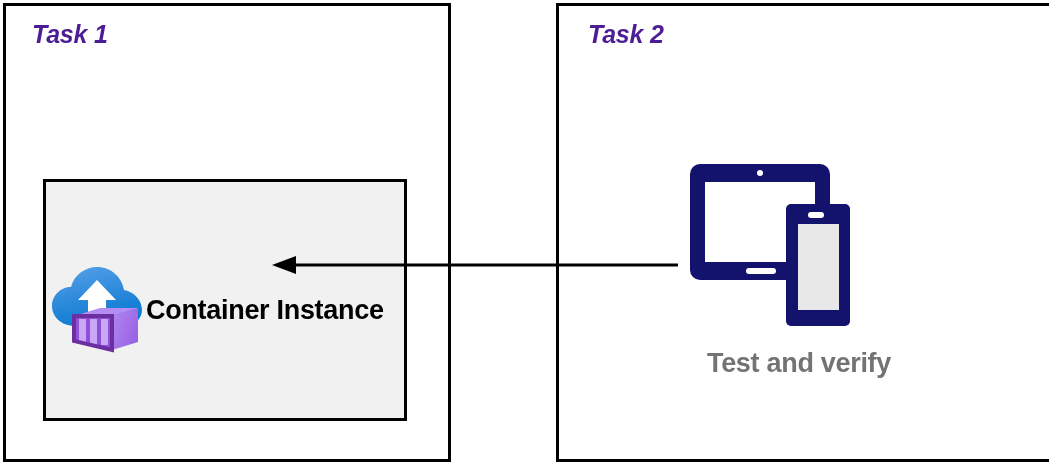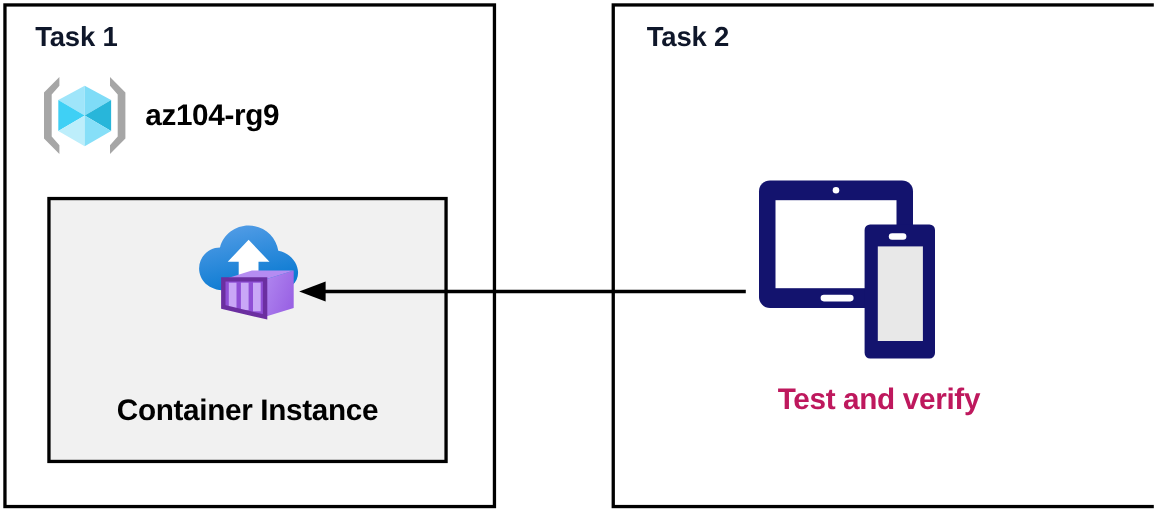--- a/index.html
+++ b/index.html
@@ -25,23 +25,24 @@
     border: 3px solid #000000;
     background: #ffffff;
   }
   #panel-task1 { left: 3px;   top: 3px; width: 448px; height: 459px; }
   #panel-task2 { left: 556px; top: 3px; width: 542px; height: 459px; }
 
   .panel-title {
     position: absolute;
     font-size: 25px;
     font-weight: bold;
-    color: #0f172a;
+    color: #4c1d95;
     letter-spacing: -0.2px;
     white-space: nowrap;
+    font-style: italic;
   }
   #panel-task1 .panel-title { left: 26px; top: 14px; }
   #panel-task2 .panel-title { left: 29px; top: 14px; }
 
   
   #rg-row {
     position: absolute;
     left: 30px;
     top: 58px;
     display: flex;
@@ -61,23 +62,22 @@
   #resource-box {
     position: absolute;
     left: 37px;
     top: 173px;
     width: 364px;
     height: 242px;
     box-sizing: border-box;
     border: 3px solid #000000;
     background: #f1f1f1;
     display: flex;
-    flex-direction: column;
+    flex-direction: row;
     align-items: center;
-    gap: 44px;
   }
   #aci-icon { width: 100px; height: 92px; margin-top: 20px; display: block; }
   #aci-label {
     margin-top: 20px;
     font-size: 27px;
     font-weight: bold;
     color: #000000;
     letter-spacing: -0.3px;
     white-space: nowrap;
   }
@@ -92,21 +92,21 @@
     display: block;
   }
   #verify-label {
     position: absolute;
     left: 556px;
     top: 348px;
     width: 486px;
     text-align: center;
     font-size: 27px;
     font-weight: bold;
-    color: #be185d;
+    color: #737373;
     letter-spacing: -0.3px;
   }
 
   
   #connector {
     position: absolute;
     left: 270px;
     top: 250px;
     width: 410px;
     height: 30px;
@@ -116,43 +116,20 @@
 </style>
 </head>
 <body>
 
 <div id="canvas">
 
   
   <div class="panel" id="panel-task1">
     <div class="panel-title">Task 1</div>
 
-    <div id="rg-row">
-      <span id="rg-icon-wrap">
-        <svg id="rg-icon" viewBox="0 0 82 82" xmlns="http://www.w3.org/2000/svg">
-
-          <path d="M18 6 L4 20 L4 62 L18 76 L18 68 L11 60 L11 22 L18 14 Z" fill="#a6a6a6"></path>
-
-          <path d="M64 6 L78 20 L78 62 L64 76 L64 68 L71 60 L71 22 L64 14 Z" fill="#a6a6a6"></path>
-
-          <path d="M41 14 L17 27 L41 41 Z" fill="#9fe5fa"></path>
-
-          <path d="M41 14 L65 27 L41 41 Z" fill="#7fdcf7"></path>
-
-          <path d="M17 27 L17 55 L41 41 Z" fill="#3fd0f5"></path>
-
-          <path d="M65 27 L65 55 L41 41 Z" fill="#28b6da"></path>
-
-          <path d="M17 55 L41 69 L41 41 Z" fill="#bdeefb"></path>
-
-          <path d="M65 55 L41 69 L41 41 Z" fill="#86dff8"></path>
-        </svg>
-      </span>
-      <span id="rg-label">az104-rg9</span>
-    </div>
 
     <div id="resource-box">
       <span>
         <svg id="aci-icon" viewBox="0 0 100 92" xmlns="http://www.w3.org/2000/svg">
           <defs>
             <linearGradient id="cloudGrad" x1="0" y1="0" x2="0.35" y2="1">
               <stop offset="0" stop-color="#5aa0e8"></stop>
               <stop offset="1" stop-color="#0c7bd2"></stop>
             </linearGradient>
             <linearGradient id="boxGrad" x1="0" y1="0" x2="1" y2="0.6">

